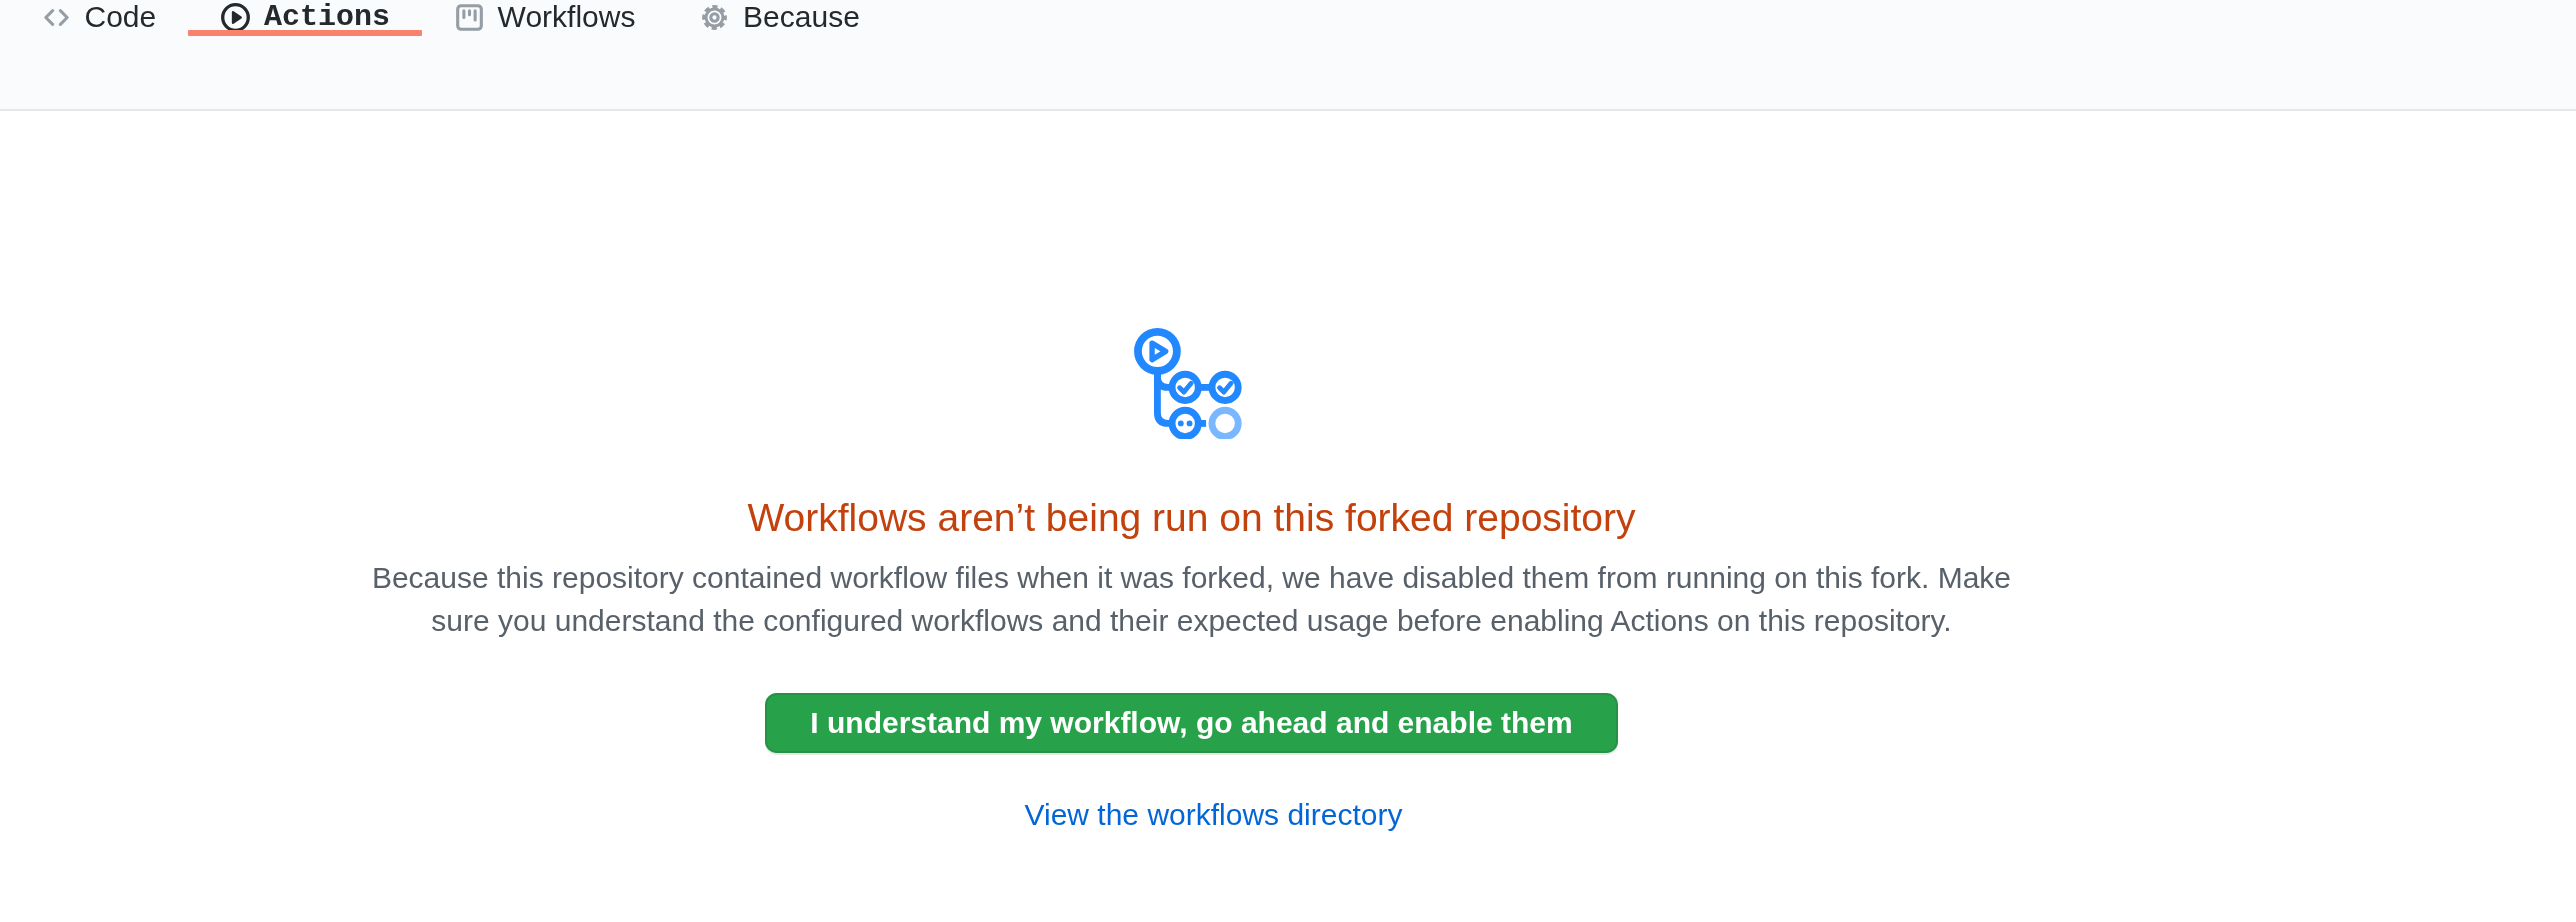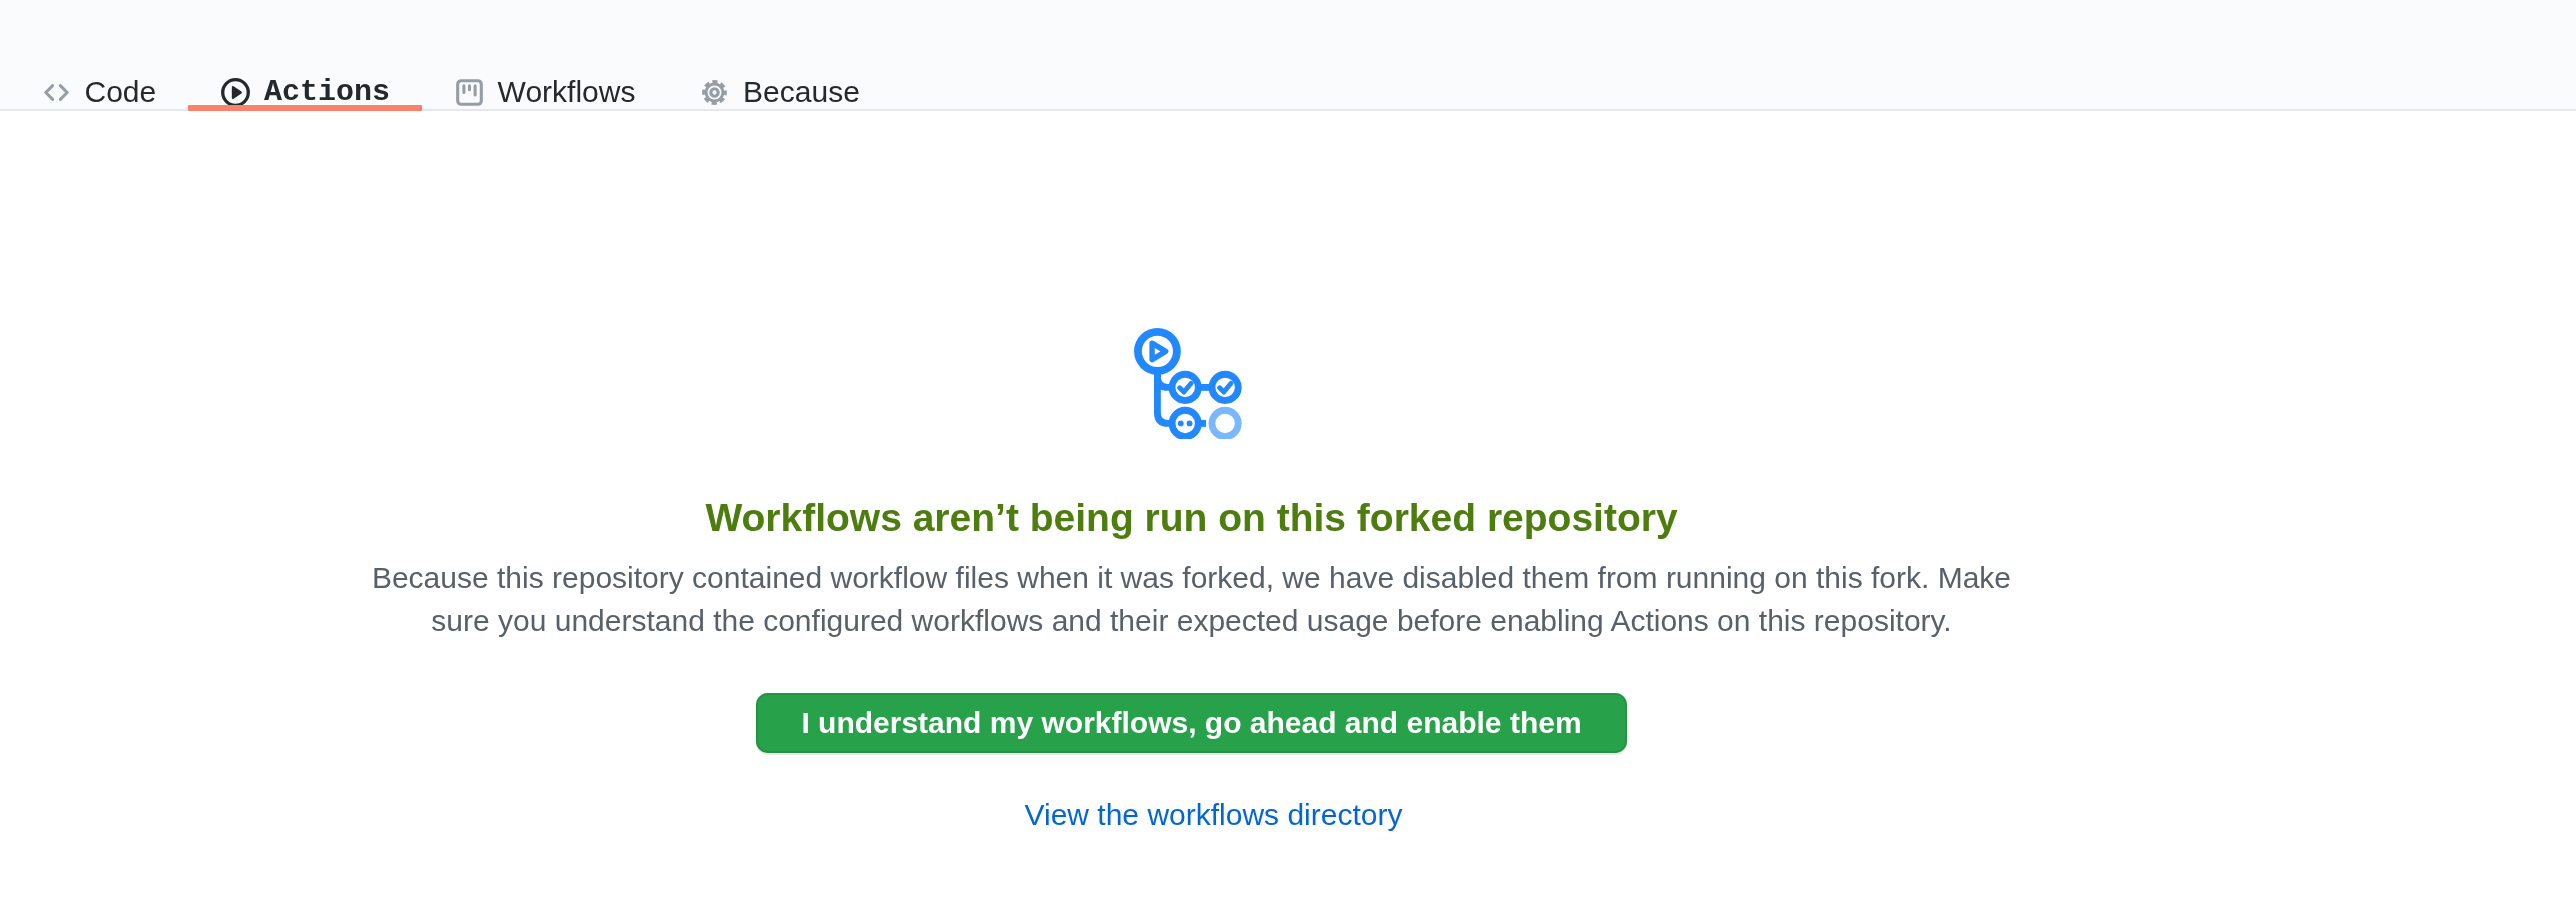--- a/index.html
+++ b/index.html
@@ -4,21 +4,21 @@
 <style>
   * { margin:0; padding:0; box-sizing:border-box; }
   html,body { width:2576px; height:923px; overflow:hidden; background:#ffffff;
     font-family:"Liberation Sans", sans-serif; -webkit-font-smoothing:antialiased; }
 
   
   .repo-nav {
     height:111px; width:100%;
     background:#fafbfc;
     border-bottom:2px solid #e4e8ec;
-    display:flex; align-items:flex-end;
+    display:flex; align-items:flex-start;
     padding-left:8.8px;
   }
   .tab {
     display:flex; align-items:center;
     padding:0 32px;
     font-size:30px; color:#24292e;
     position:relative; cursor:pointer;
     white-space:nowrap;
   }
   .tab .tab-icon { width:31px; height:31px; margin-right:12.7px; flex:none; display:block; }
@@ -28,21 +28,21 @@
     background:var(--accent-underline, #f9826c);
     border-radius:1px;
   }
 
   
   .main { width:2383px; text-align:center; }
   .illustration { margin-top:217px; }
   .illustration svg { display:inline-block; }
   .es-title {
     margin-top:51px;
-    font-size:39px; line-height:48px; font-weight:700; color:#4d7c0f;
+    font-size:39px; line-height:48px; font-weight:400; color:#c2410c;
   }
   .es-desc {
     margin:13.7px auto 0;
     max-width:1652px;
     font-size:30px; line-height:43px; color:#586069;
   }
   .es-btn {
     margin-top:51px;
     display:inline-block;
     height:60px; padding:0 43px;
@@ -128,20 +128,20 @@
       <circle cx="50" cy="98" r="3" fill="#2188ff"></circle>
       <circle cx="59" cy="98" r="3" fill="#2188ff"></circle>
       <circle cx="95.5" cy="98" r="13.5" fill="none" stroke="#79b8ff" stroke-width="7"></circle>
     </svg>
   </div>
 
   <h2 class="es-title">Workflows aren’t being run on this forked repository</h2>
 
   <p class="es-desc">Because this repository contained workflow files when it was forked, we have disabled them from running on this fork. Make sure you understand the configured workflows and their expected usage before enabling Actions on this repository.</p>
 
-  <button class="es-btn">I understand my workflows, go ahead and enable them</button>
+  <button class="es-btn">I understand my workflow, go ahead and enable them</button>
 
   <div class="es-link-row">
     <a class="es-link" href="#">View the workflows directory</a>
   </div>
 
 </main>
 
 
 </body></html>

